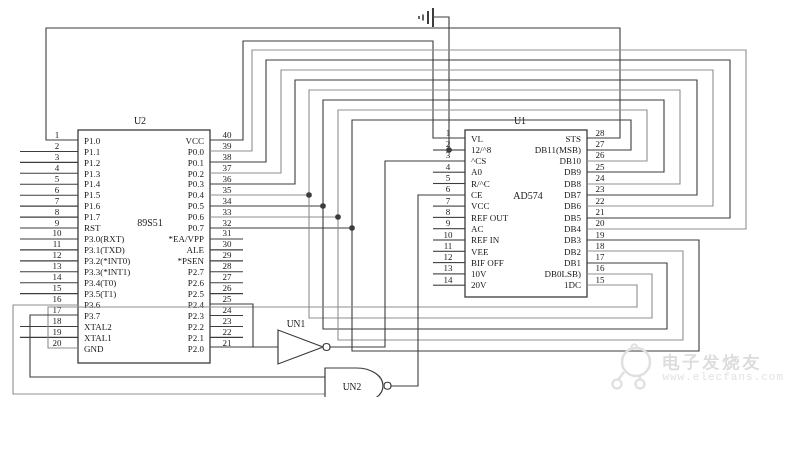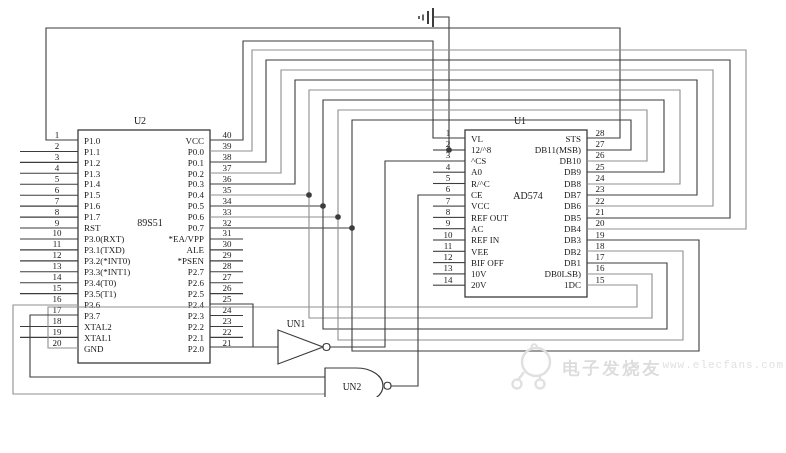--- a/index.html
+++ b/index.html
@@ -4,21 +4,21 @@
 <style>
   html,body{margin:0;padding:0;background:#ffffff;}
   #stage{position:relative;width:786px;height:397px;background:#ffffff;overflow:hidden;
          font-family:"Liberation Serif", serif;}
   #schematic{position:absolute;left:0;top:0;}
   #figure-caption{position:absolute;left:0;top:419px;width:748px;text-align:left;
     font-size:19px;font-weight:bold;color:#c2410c;letter-spacing:1px;
     font-family:"Liberation Serif", serif;}
   #watermark{position:absolute;right:2px;bottom:1px;display:flex;align-items:center;gap:6px;
     pointer-events:none;}
-  .wm-text{display:flex;flex-direction:row;line-height:1.1;}
+  .wm-text{display:flex;flex-direction:column;line-height:1.1;}
   .wm-brand{font-size:17px;font-weight:bold;color:#dcdcdc;letter-spacing:3px;
     font-family:"DejaVu Sans", sans-serif;}
   .wm-url{font-size:11px;color:#e2e2e2;letter-spacing:1px;
     font-family:Liberation Mono, monospace;}
 </style>
 </head>
 <body>
 
 <div id="stage">
   <svg id="schematic" width="786" height="453" viewBox="0 0 786 453">

